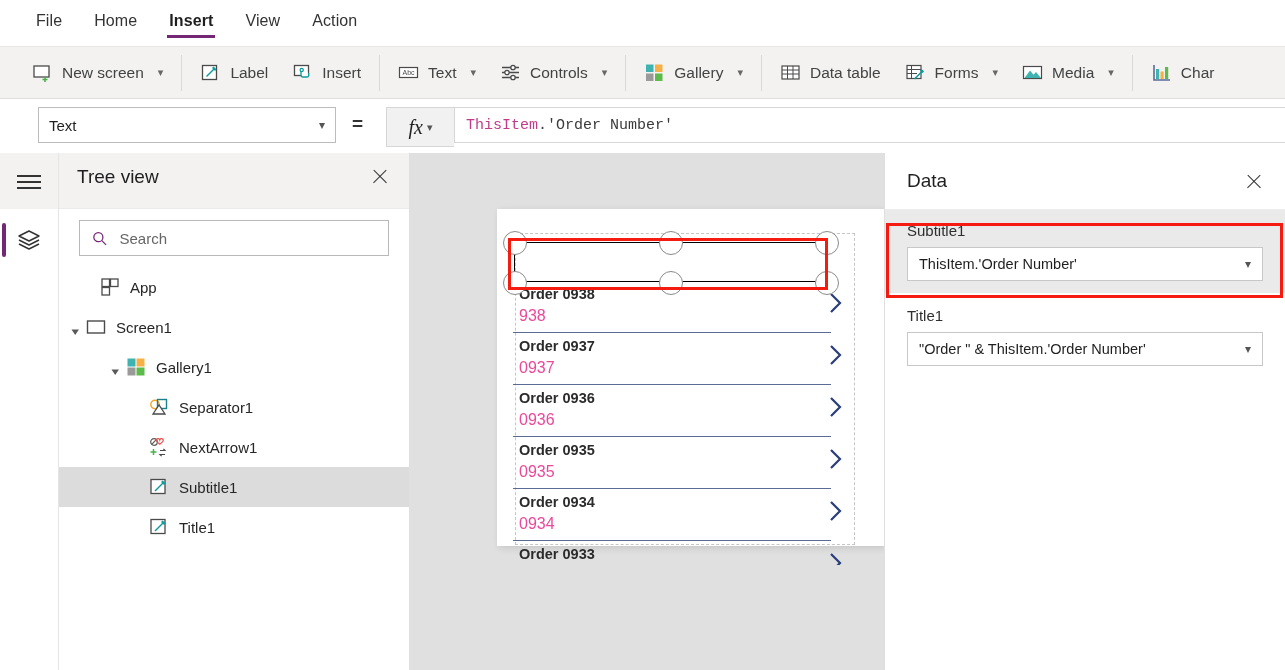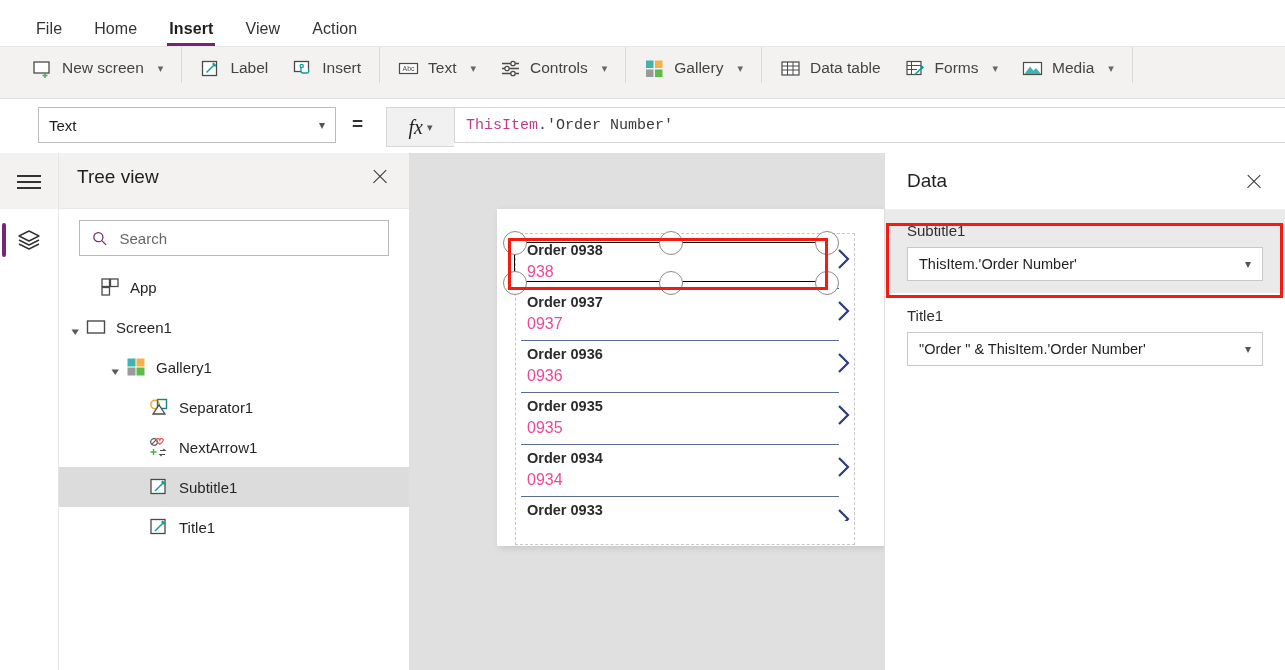--- a/index.html
+++ b/index.html
@@ -9,39 +9,39 @@
     overflow: hidden;
     background: #ffffff;
     font-family: "Liberation Sans", sans-serif;
     -webkit-font-smoothing: antialiased;
   }
   #app { position: relative; width: 1285px; height: 670px; background:#fff; }
 
   
   .menubar {
     position: absolute; left:0; top:0; width:1285px; height:46px;
-    background:#ffffff; display:flex; align-items:flex-end;
+    background:#ffffff; display:flex; align-items:center;
     padding-left: 34px;
   }
   .menu-item {
     position: relative;
     font-size: 16px; color:#333333; margin-right: 28px;
     padding: 4px 2px 8px 2px; cursor: default; letter-spacing: .1px;
   }
   .menu-item.active { color:#1f1f1f; font-weight: bold; }
   .menu-item.active::after {
     content:""; position:absolute; left:0; right:0; bottom:0;
     height:3px; background:#742774;
   }
 
   
   .ribbon {
     position:absolute; left:0; top:46px; width:1285px; height:53px;
     background:#f3f2f1; border-top:1px solid #e6e6e6; border-bottom:1px solid #e1dfdd;
-    display:flex; align-items:flex-start;
+    display:flex; align-items:center;
   }
   .rb-sep { width:1px; height:36px; background:#d9d9d9; margin:0 6px; flex:none; }
   .rb-btn {
     display:flex; align-items:center; gap:9px;
     height:42px; padding:0 12px; cursor:default; white-space:nowrap;
   }
   .rb-btn .lbl { font-size:15.5px; color:#434343; }
   .rb-btn .chev { margin-left:5px; color:#666; font-size: 11px; line-height:1;}
   .rb-ico { width:21px; height:21px; flex:none; display:block; }
 
@@ -134,21 +134,21 @@
   .phone {
     position:absolute; left:87px; top:56px; width:387px; height:337px;
     background:#ffffff;
     box-shadow: 2px 2px 7px rgba(0,0,0,.12);
   }
   .gal-frame {
     position:absolute; left:18px; top:24px; width:340px; height:312px;
     border:1px dashed #c6c6c6;
   }
   .gal-row {
-    position:absolute; left:24px; width:334px; height:52px;
+    position:absolute; left:16px; width:334px; height:52px;margin-top:44px;
   }
   .gal-title { position:absolute; left:6px; top:5px; font-size:14.5px; font-weight:bold; color:#2b2b2b; }
   .gal-sub   { position:absolute; left:6px; top:26px; font-size:16px; color:#ec4899; }
   .gal-line  { position:absolute; left:0; bottom:0; width:318px; height:1px; background:#5b6b96; }
   .gal-arrow { position:absolute; right:0; top:9px; width:22px; height:26px; }
 
   .sel-box {
     position:absolute; left:17px; top:33px; width:312px; height:40px;
     border:1px solid #000; background:transparent;
   }
@@ -313,20 +313,31 @@
             <path d="M2.5 16 8 8.5l3.5 4.3L14 10l5 6z" fill="#3fb3b0"></path>
             <circle cx="6" cy="8" r="1.4" fill="#fff"></circle>
           </svg>
       </span>
       <span class="lbl">Media</span>
       <span class="chev">▾</span>
     </div>
 
     <div class="rb-sep"></div>
 
+    <div class="rb-btn">
+      <span class="rb-ico">
+        <svg viewBox="0 0 21 21">
+            <path d="M3 3v15h16" stroke="#5b6b96" stroke-width="1.6" fill="none"></path>
+            <rect x="5" y="7" width="3.2" height="10" fill="#3fb3b0"></rect>
+            <rect x="9.5" y="9.5" width="3.2" height="7.5" fill="#f5b048"></rect>
+            <rect x="14" y="5" width="3.2" height="12" fill="#5dbb4c"></rect>
+          </svg>
+      </span>
+      <span class="lbl">Char</span>
+    </div>
   </div>
 
   <div class="fbar"></div>
 
   <div class="prop-select">
     <span>Text</span>
     <span class="chev">▾</span>
   </div>
 
   <div class="eq">=</div>

